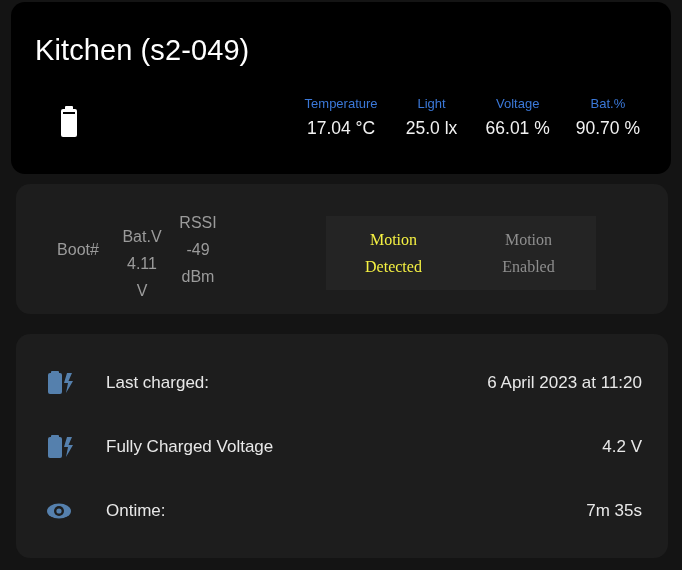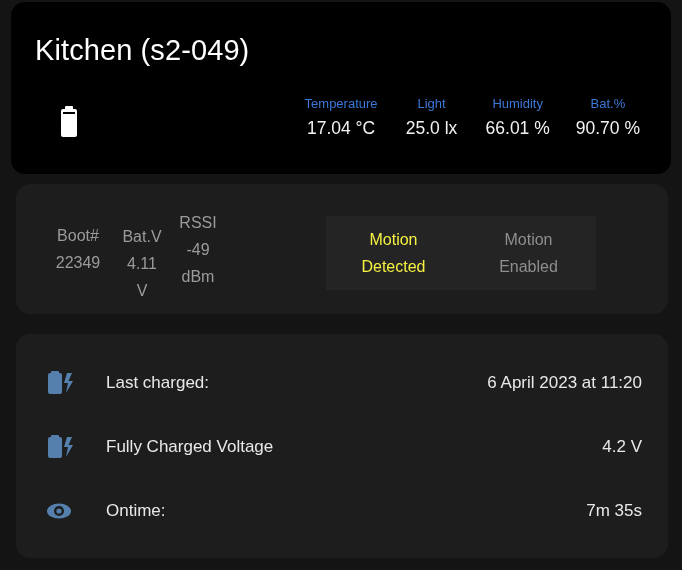--- a/index.html
+++ b/index.html
@@ -143,20 +143,21 @@
 
   .motion-panel {
     position: absolute;
     left: 310px;
     top: 32px;
     width: 270px;
     height: 74px;
     background: #242424;
     display: flex;
     align-items: center;
+    font-family: Liberation Serif, serif;
   }
   .motion-cell {
     flex: 1 1 50%;
     text-align: center;
     font-size: 16px;
     line-height: 27px;
   }
   .motion-cell span { display: block; }
   .motion-detected { color: #f5f142; }
   .motion-enabled  { color: #8e8e8e; }
@@ -248,39 +249,38 @@
           <div class="metric-label">Temperature</div>
           <div class="metric-value">17.04 °C</div>
         </div>
 
         <div class="metric">
           <div class="metric-label">Light</div>
           <div class="metric-value">25.0 lx</div>
         </div>
 
         <div class="metric">
-          <div class="metric-label">Humidity</div>
+          <div class="metric-label">Voltage</div>
           <div class="metric-value">66.01 %</div>
         </div>
 
         <div class="metric">
           <div class="metric-label">Bat.%</div>
           <div class="metric-value">90.70 %</div>
         </div>
 
       </div>
     </div>
   </div>
 
   <div class="card-status">
     <div class="status-row">
 
       <div class="stat-col col-boot">
         <span class="k">Boot#</span>
-        <span class="v">22349</span>
       </div>
 
 
       <div class="stat-col col-batv">
         <span class="k">Bat.V</span>
         <span class="v">4.11</span>
         <span class="v">V</span>
       </div>
 
       <div class="stat-col col-rssi">

